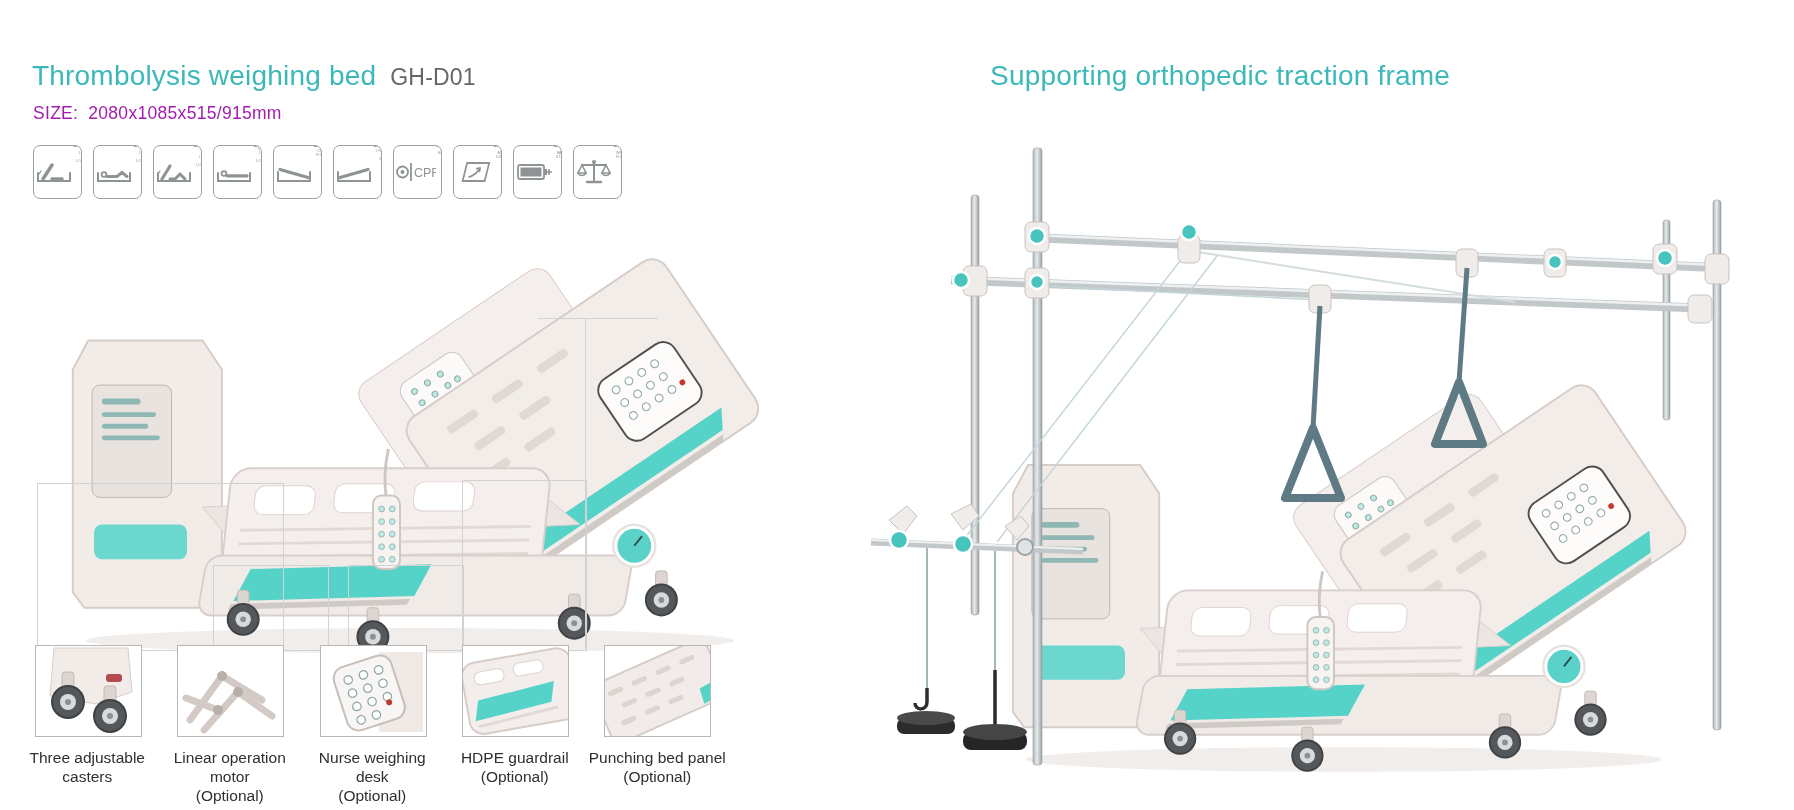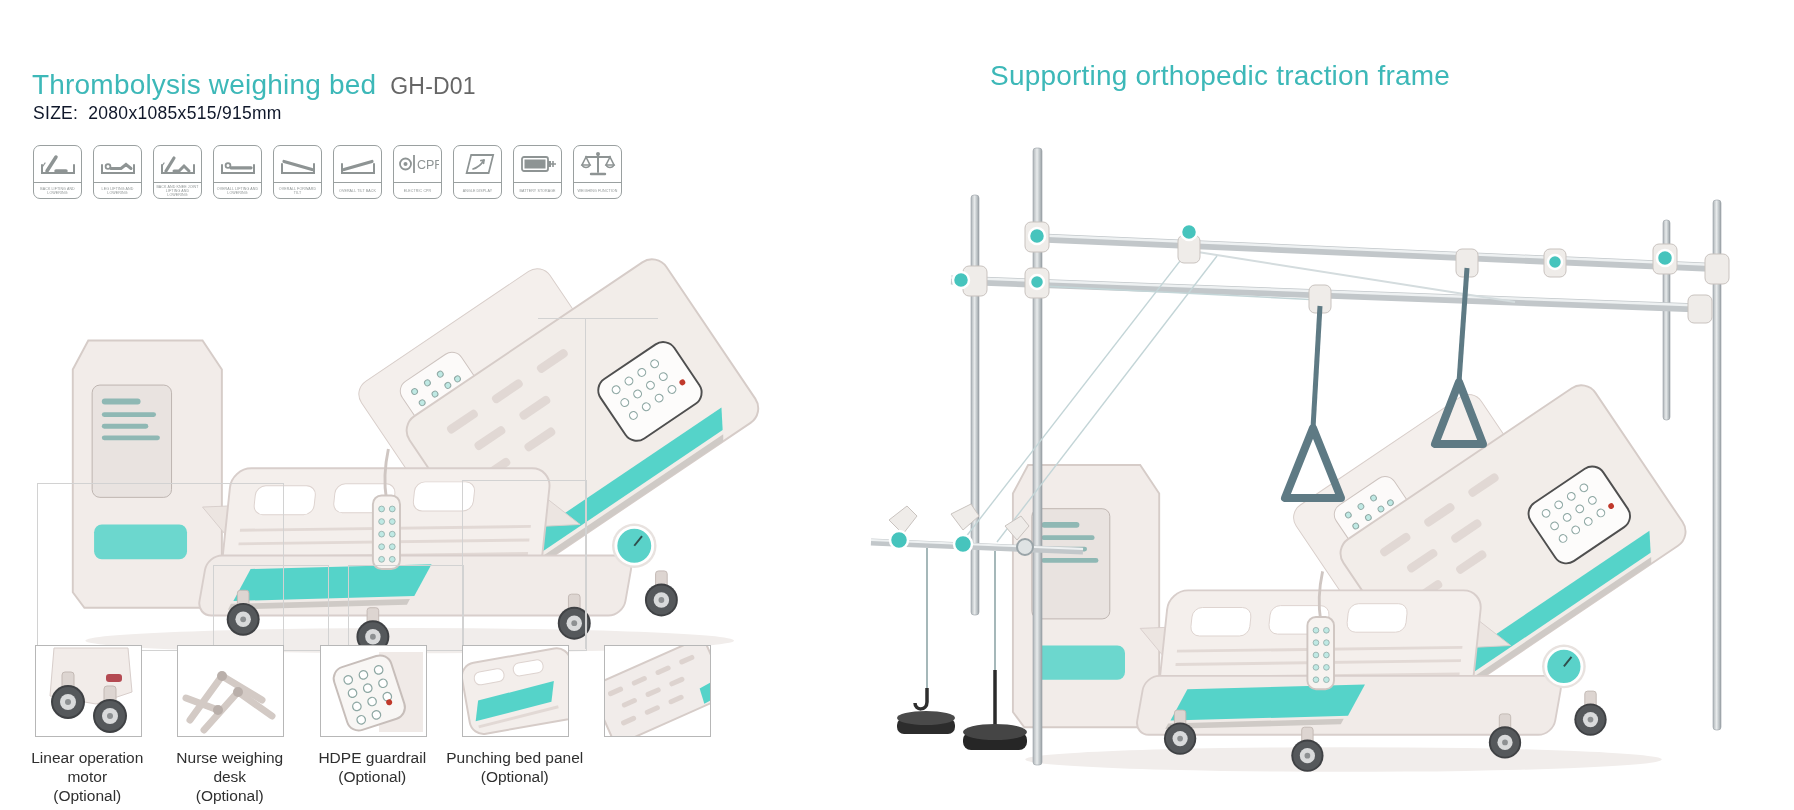--- a/index.html
+++ b/index.html
@@ -1,30 +1,30 @@
 <!DOCTYPE html>
 <html><head>
 <meta charset="utf-8">
 <style>
   html,body{margin:0;padding:0;background:#ffffff;}
   body{width:1794px;height:810px;position:relative;overflow:hidden;
        font-family:"Liberation Sans", sans-serif;-webkit-font-smoothing:antialiased;}
   .abs{position:absolute;}
 
   
-  .title-left{left:32px;top:69px;font-size:28px;color:#3db8b8;letter-spacing:.2px;}
+  .title-left{left:32px;top:60px;font-size:28px;color:#3db8b8;letter-spacing:.2px;}
   .title-left .model{color:#666;font-size:23px;margin-left:14px;}
-  .size-line{left:33px;top:103px;font-size:17.5px;color:#0f172a;letter-spacing:.3px;}
+  .size-line{left:33px;top:103px;font-size:17.5px;color:#a21caf;letter-spacing:.3px;}
   .size-line .lbl{margin-right:10px;}
   .title-right{left:990px;top:60px;font-size:28px;color:#3db8b8;letter-spacing:.2px;}
 
   
   .feature-row{left:33px;top:145px;display:flex;gap:11px;}
   .feat{width:47px;height:52px;border:1.5px solid #9aa0a0;border-radius:7px;
-        background:#fff;display:flex;flex-direction:column;overflow:hidden;}
+        background:#fff;display:flex;flex-direction:row;overflow:hidden;}
   .feat .pict{flex:1;display:flex;align-items:center;justify-content:center;}
   .feat .lab{border-top:1px solid #9aa0a0;height:13px;display:flex;align-items:center;
              justify-content:center;text-align:center;font-size:3.6px;line-height:4px;
              color:#8e9494;padding:1px 2px;letter-spacing:.1px;}
   .feat svg{display:block;}
 
   
   .callout{border:1px solid #d2d2d2;background:transparent;}
   .cline{background:#d2d2d2;}
 
@@ -371,20 +371,24 @@
           <rect x="32" y="58" width="16" height="5" rx="2.5"></rect>
           <rect x="58" y="58" width="16" height="5" rx="2.5"></rect>
       </g>
       <polygon points="92,60 116,58 114,74 90,76" fill="#55d3c9"></polygon>
     </g>
   </svg>
 </div>
 
 <div class="abs captions">
   <div class="cap">
+    <div>Three adjustable</div>
+    <div>casters</div>
+  </div>
+  <div class="cap">
     <div>Linear operation motor</div>
     <div>(Optional)</div>
   </div>
   <div class="cap">
     <div>Nurse weighing desk</div>
     <div>(Optional)</div>
   </div>
   <div class="cap">
     <div>HDPE guardrail</div>
     <div>(Optional)</div>

